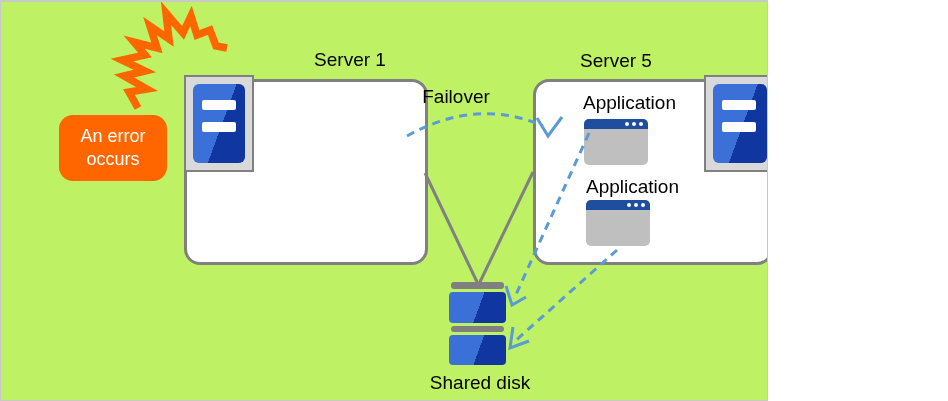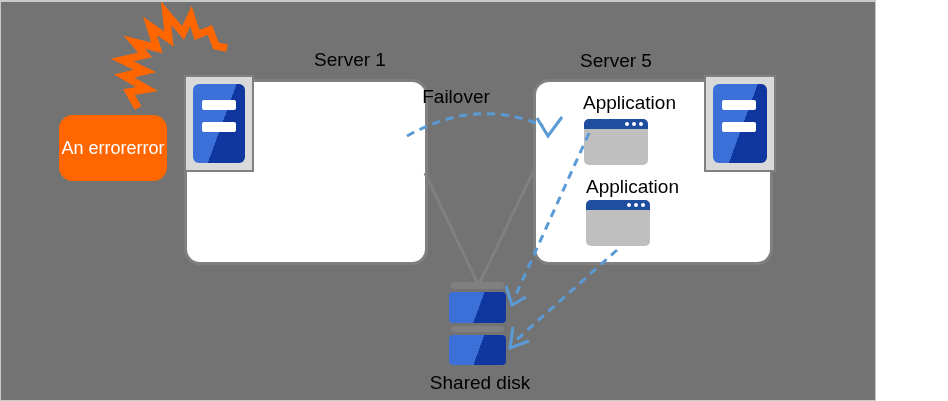--- a/index.html
+++ b/index.html
@@ -1,33 +1,33 @@
 <!DOCTYPE html>
 <html style="--orange: #FF6600; --border_gray: #808080; --frame_gray: #D9D9D9; --window_gray: #BFBFBF; --titlebar_navy: #1F4E9E; --blue_light: #3B70D8; --blue_dark: #10379F; --dash_blue: #5B9BD5;"><head>
 <meta charset="utf-8">
 <style>
   html,body{margin:0;padding:0;background:#fff;font-family:"Liberation Sans",sans-serif;}
-  .stage{position:relative;width:876px;height:401px;background:#737373;
+  .stage{position:relative;width:768px;height:401px;background:#bef264;
          border:1px solid #c9c9c9;border-top-width:2px;box-sizing:border-box;overflow:hidden;}
 
   .overlay{position:absolute;left:0;top:0;z-index:4;pointer-events:none;}
   .bolt{fill:none;stroke:var(--orange,#FF6600);stroke-width:7.5;stroke-miterlimit:12;}
   .graylink{stroke:var(--border_gray,#808080);stroke-width:3;fill:none;}
   .dash{stroke:var(--dash_blue,#5B9BD5);stroke-width:3;fill:none;stroke-dasharray:8 6;}
   .dashhead{stroke:var(--dash_blue,#5B9BD5);stroke-width:3;fill:none;stroke-linejoin:miter;}
 
   .box{position:absolute;z-index:1;background:#fff;border:3px solid var(--border_gray,#808080);
        border-radius:16px;box-sizing:border-box;}
 
   .lbl{position:absolute;z-index:3;font-size:19px;color:#000;white-space:nowrap;}
   .lbl.centered{transform:translateX(-50%);}
 
   .badge{position:absolute;left:58px;top:113px;width:108px;height:66px;z-index:3;
          background:var(--orange,#FF6600);border-radius:14px;color:#fff;font-size:18px;
-         display:flex;flex-direction:row;align-items:center;justify-content:center;line-height:23px;}
+         display:flex;flex-direction:column;align-items:center;justify-content:center;line-height:23px;}
 
   .server-frame{position:absolute;z-index:5;width:70px;height:97px;box-sizing:border-box;
                 background:var(--frame_gray,#D9D9D9);border:2px solid var(--border_gray,#808080);}
   .tower{position:absolute;left:7px;top:7px;right:7px;bottom:7px;border-radius:6px;
          background:linear-gradient(110deg,var(--blue_light,#3B70D8) 0 54%,var(--blue_dark,#10379F) 54%);}
   .tower .bar{position:absolute;left:9px;width:34px;height:10px;background:#fff;border-radius:2px;}
   .tower .bar.b1{top:16px;} .tower .bar.b2{top:38px;}
 
   .appwin{position:absolute;z-index:3;width:64px;height:46px;border-radius:5px;
           background:var(--window_gray,#BFBFBF);overflow:hidden;}
@@ -68,21 +68,21 @@
 
   <div class="lbl centered" style="left:349px;top:47px">Server 1</div>
   <div class="lbl centered" style="left:615px;top:48px">Server 5</div>
   <div class="lbl centered" style="left:455px;top:84px">Failover</div>
   <div class="lbl" style="left:582px;top:90px">Application</div>
   <div class="lbl" style="left:585px;top:174px">Application</div>
   <div class="lbl centered" style="left:479px;top:370px">Shared disk</div>
 
   <div class="badge">
     <span>An error</span>
-    <span>error</span>
+    <span>occurs</span>
   </div>
 
   <div class="server-frame" style="left:183px;top:73px">
     <div class="tower">
       <div class="bar b1"></div>
       <div class="bar b2"></div>
     </div>
   </div>
   <div class="server-frame" style="left:703px;top:73px;width:72px">
     <div class="tower">

